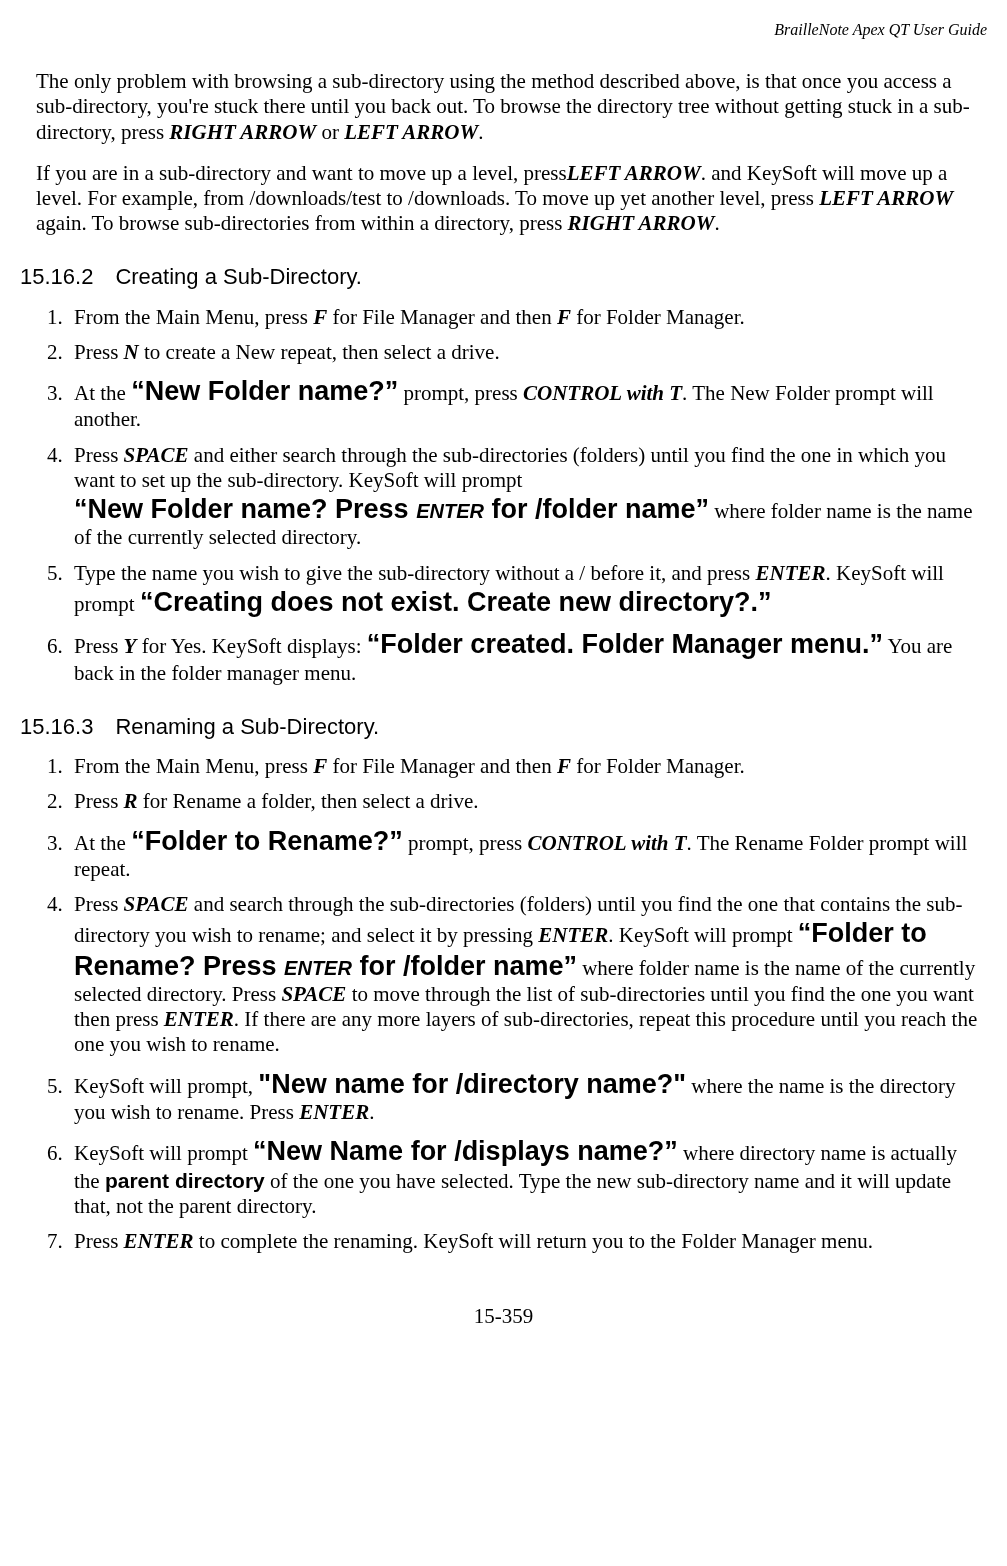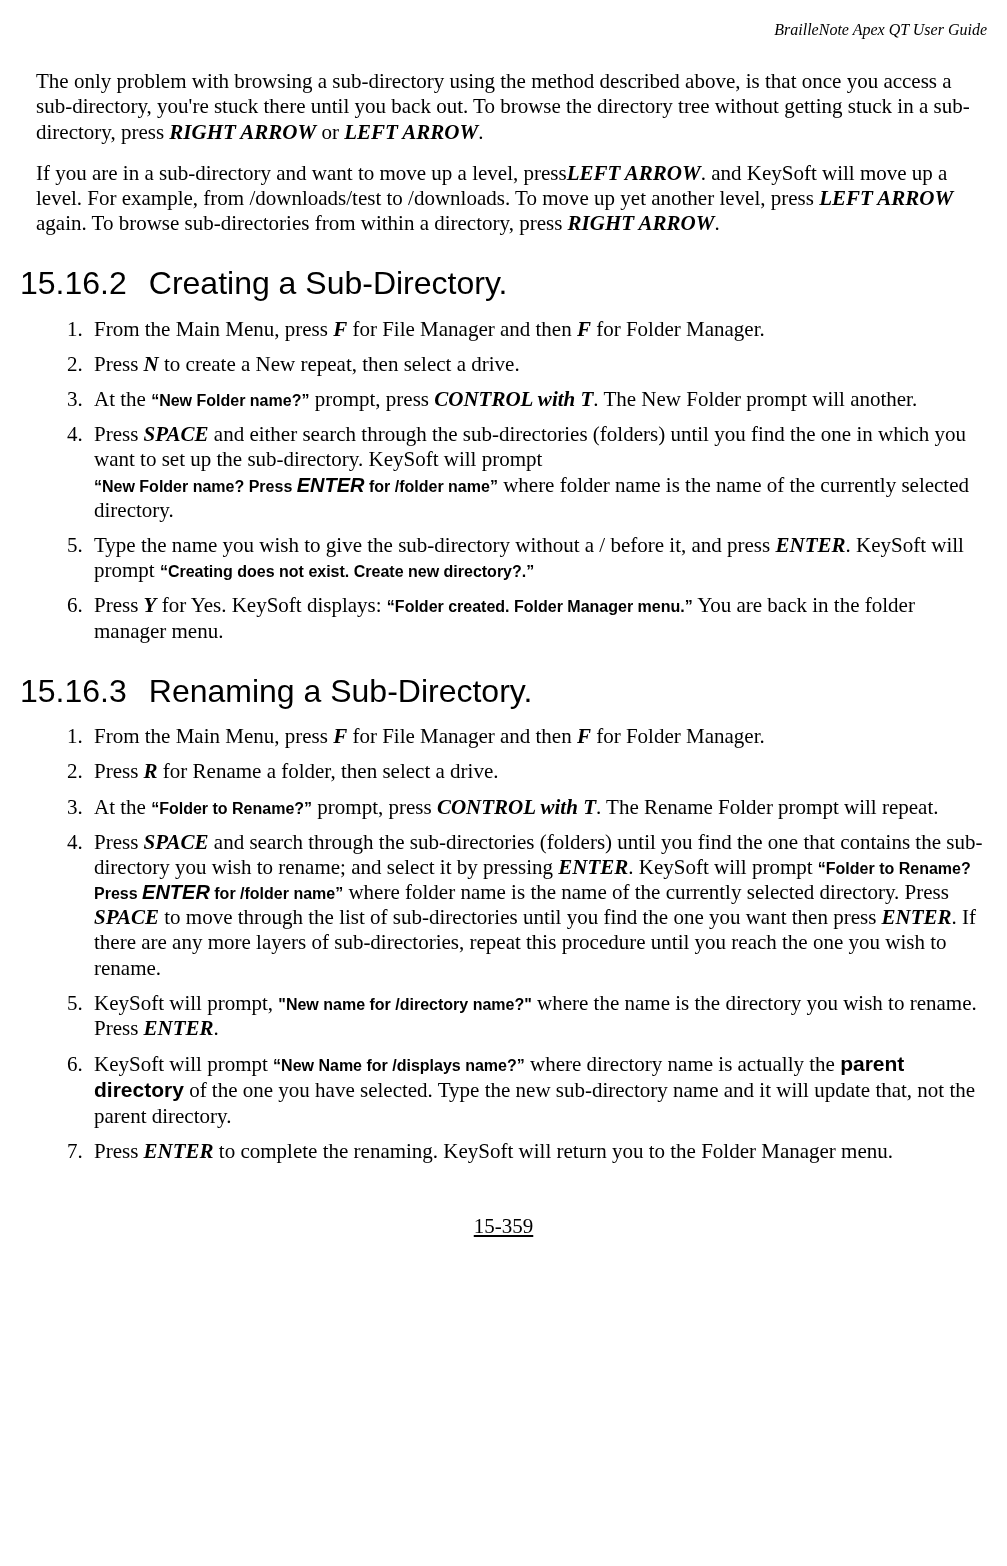--- a/index.html
+++ b/index.html
@@ -21,54 +21,52 @@
     p {
       margin: 16px 16px;
     }
     .bold-italic {
       font-weight: bold;
       font-style: italic;
     }
     .sans-bold {
       font-family: Arial, Helvetica, sans-serif;
       font-weight: bold;
-      font-size: 16px;
+      font-size: 27px;
     }
     .sans-bold-italic {
       font-family: Arial, Helvetica, sans-serif;
       font-weight: bold;
       font-style: italic;
       font-size: 20px;
     }
     h2 {
       font-family: Arial, Helvetica, sans-serif;
       font-weight: normal;
-      font-size: 32px;
+      font-size: 22px;
       margin: 28px 0 14px 0;
     }
     .sec-num {
       margin-right: 22px;
     }
     ol {
       padding-left: 48px;
       margin: 12px 0 20px 0;
     }
     ol li {
       margin-bottom: 10px;
       padding-left: 6px;
-      margin-left: 20px;
     }
     .bold {
       font-weight: bold;
     }
     .footer {
       text-align: center;
       margin-top: 50px;
       font-size: 21px;
-      text-decoration: underline;
     }
   </style>
 </head>
 <body>
 
 <div class="header">BrailleNote Apex QT User Guide</div>
 
 <p>
   <span>The only problem with browsing a sub-directory using the method described above, is that once you access a sub-directory, you're stuck there until you back out. To browse the directory tree without getting stuck in a sub-directory, press </span><span class="bold-italic">RIGHT ARROW</span><span> or </span><span class="bold-italic">LEFT ARROW</span><span>.</span>
 </p>

